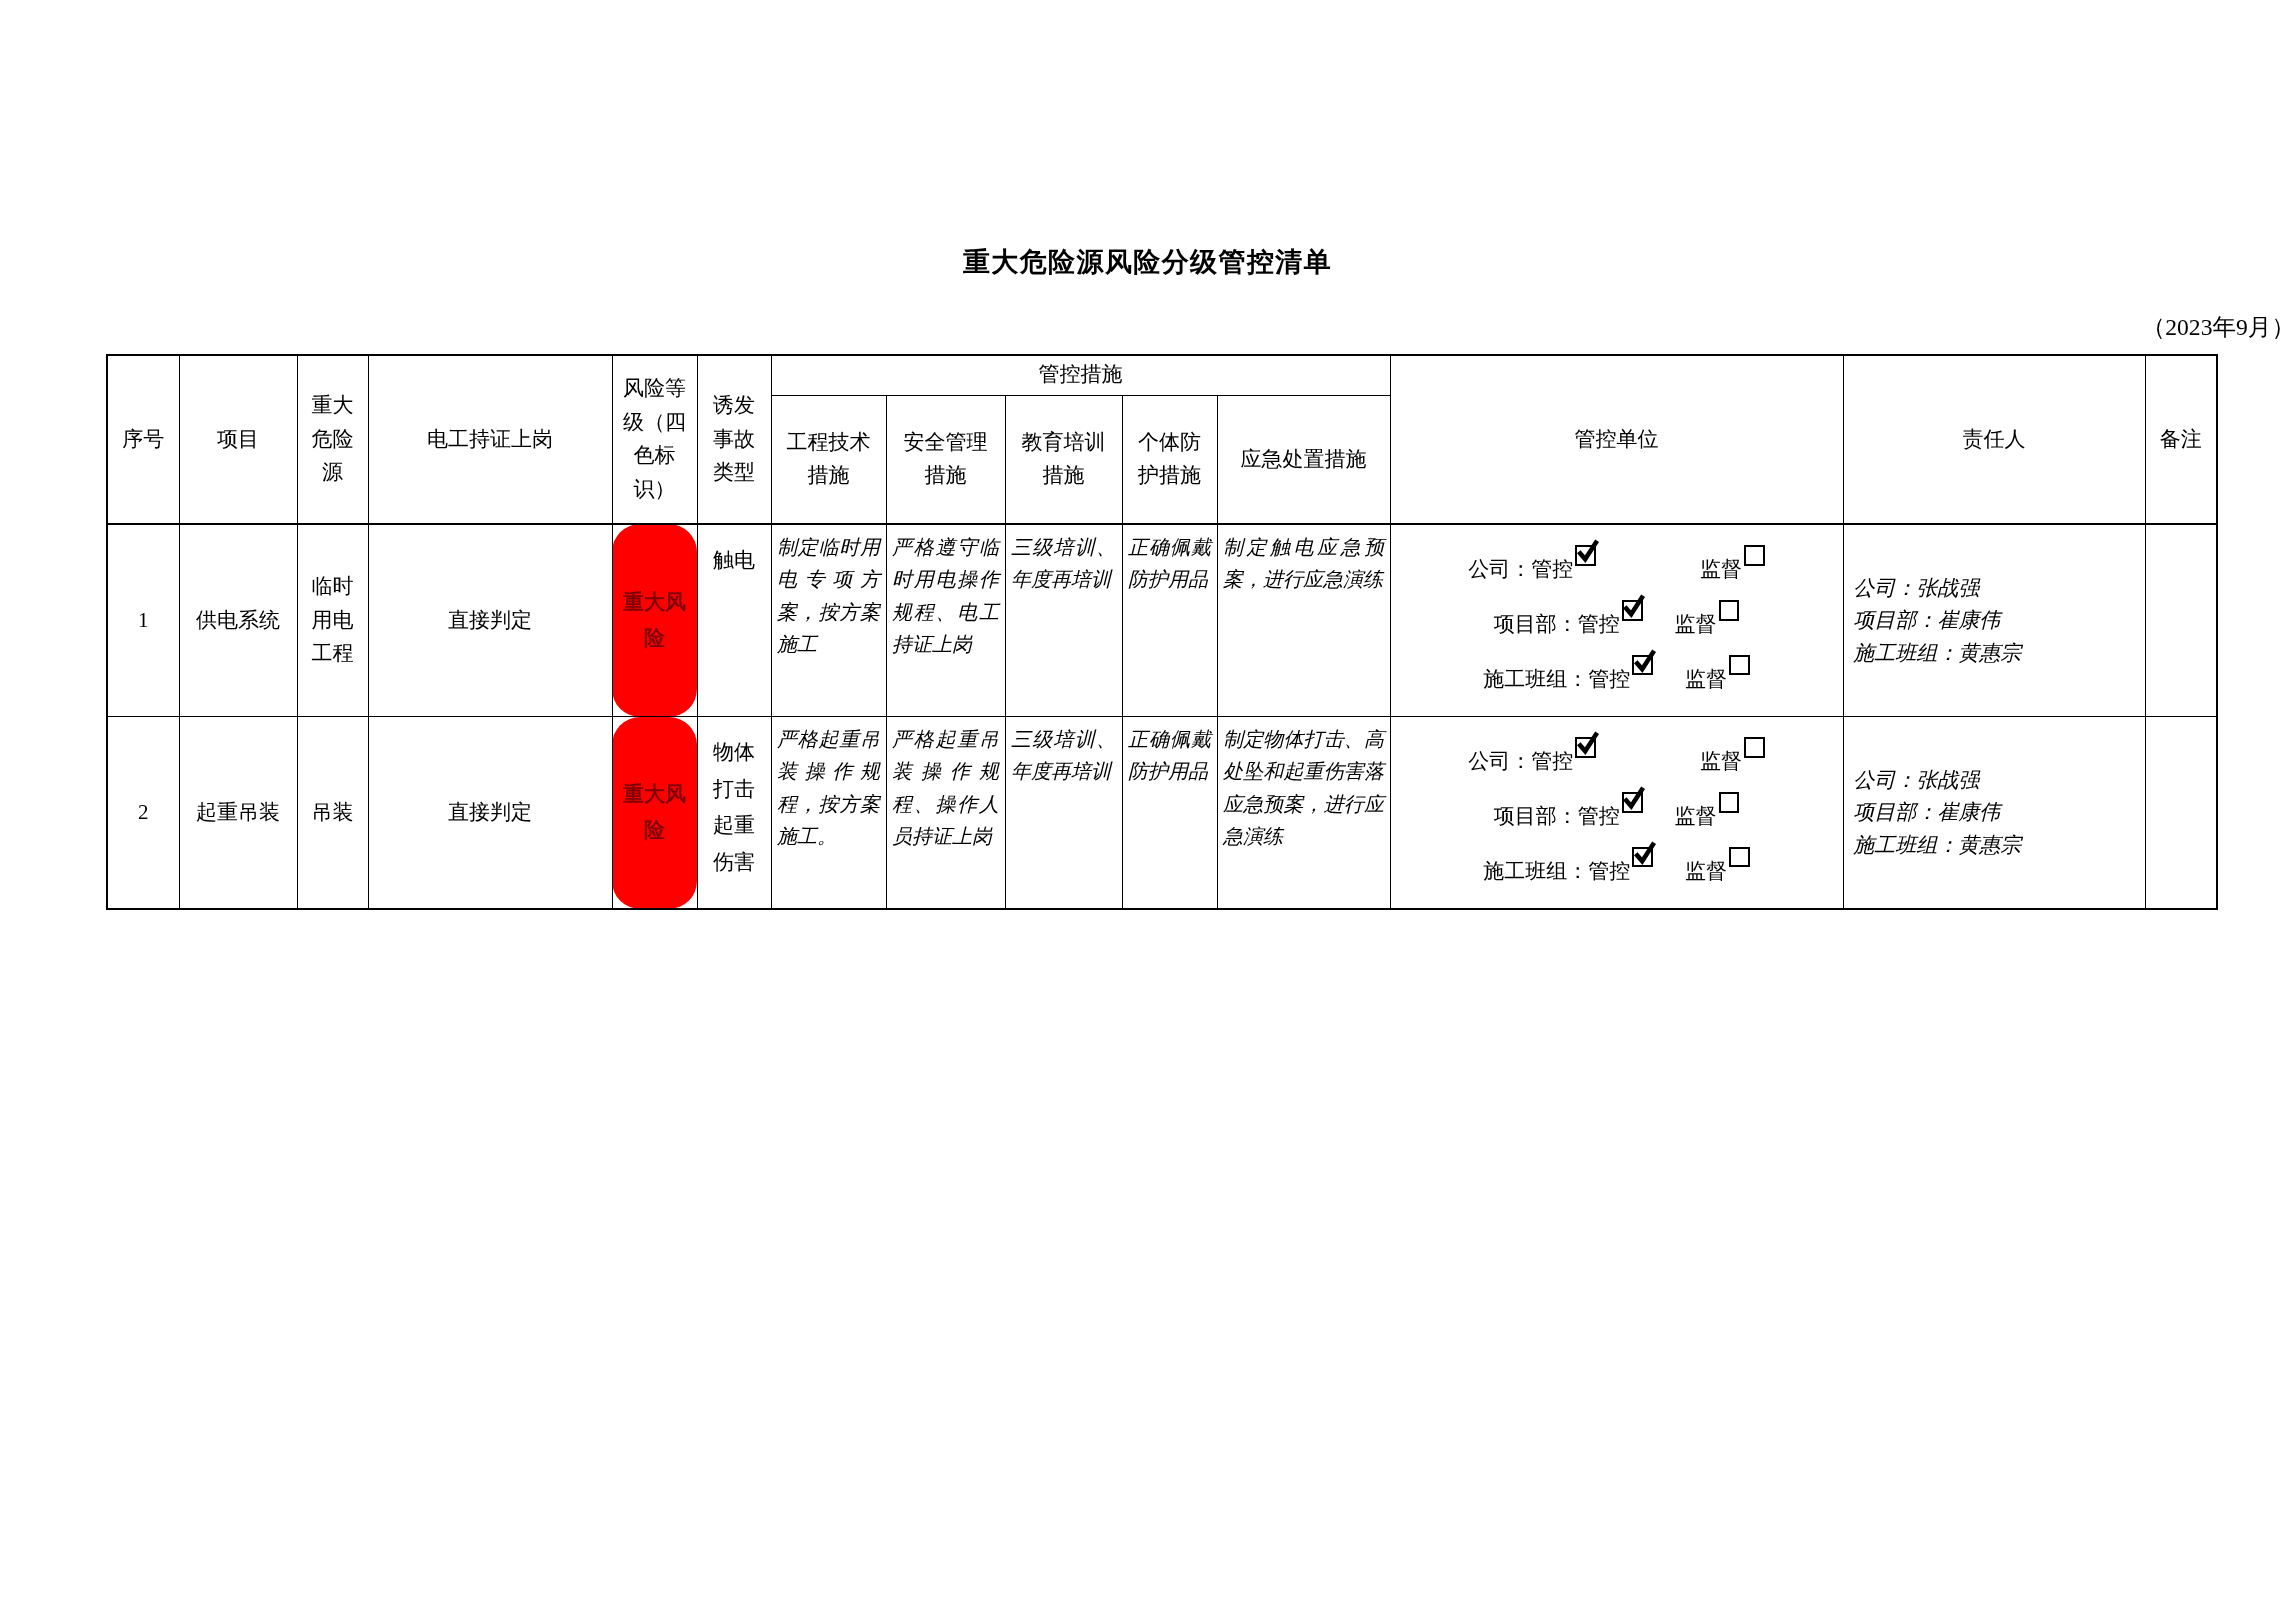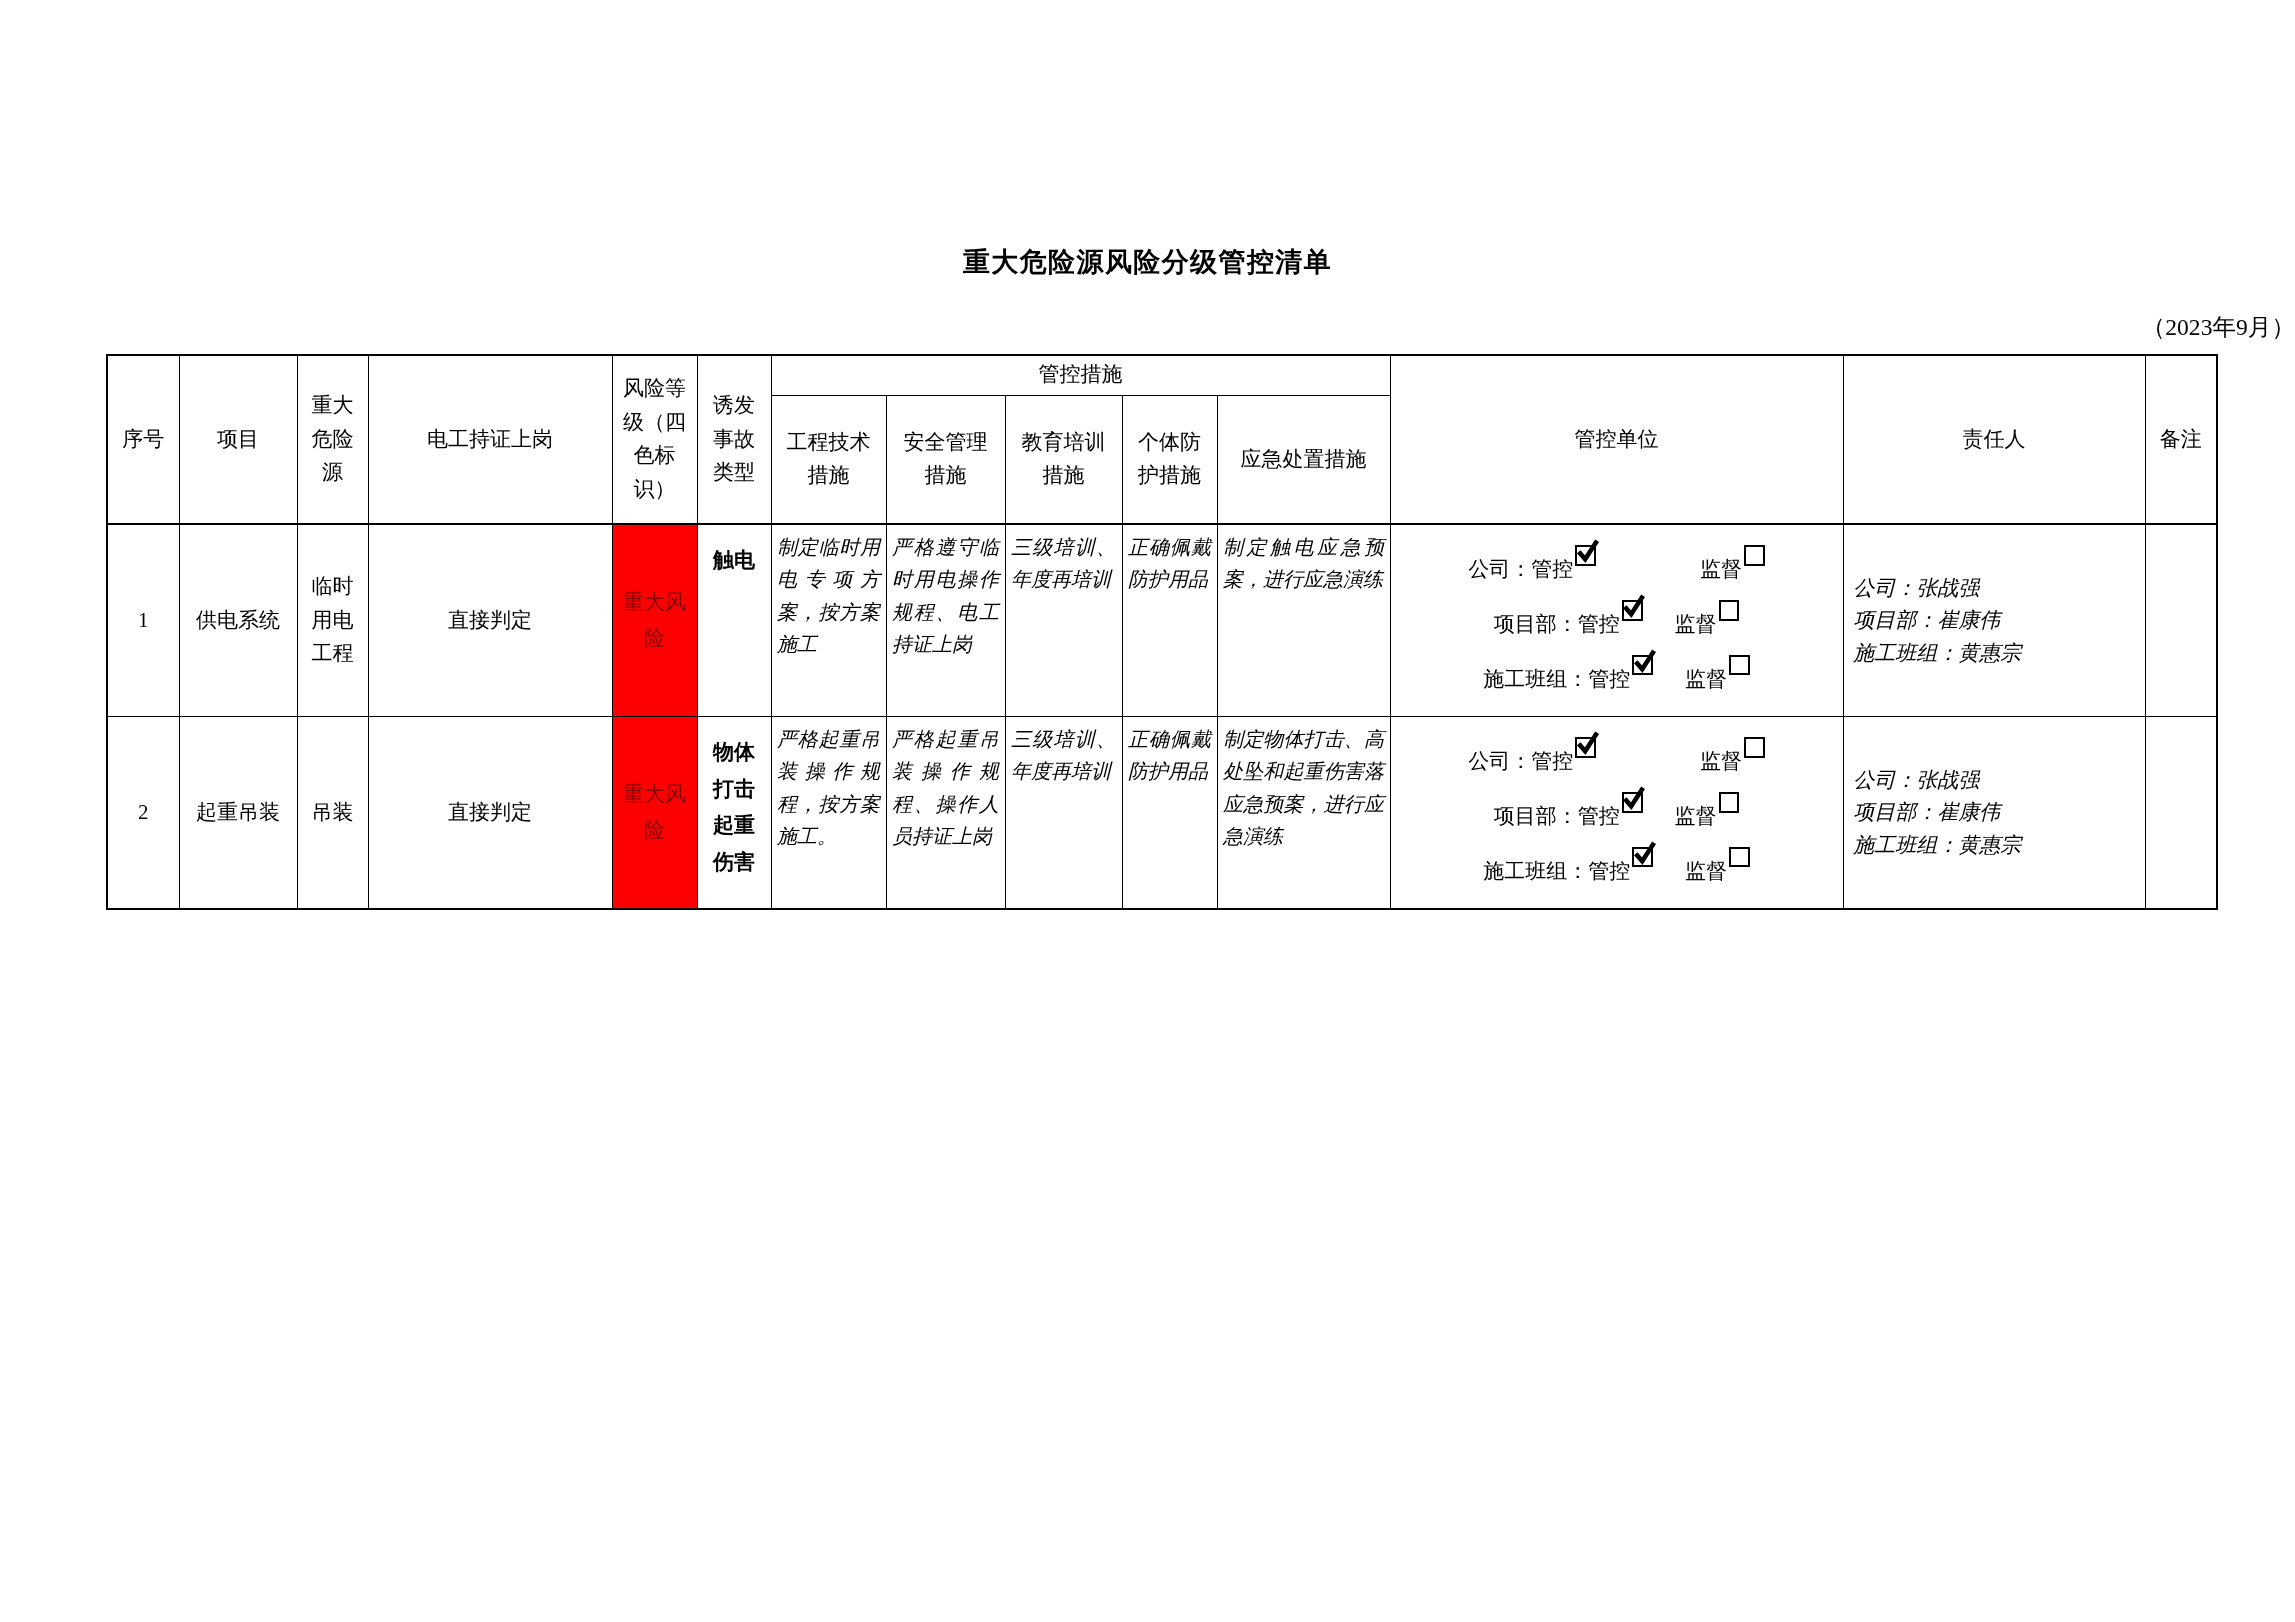--- a/index.html
+++ b/index.html
@@ -31,24 +31,24 @@
   tr.hrow1{height:36px;}
   tr.hrow2{height:129px;}
   tr.brow1{height:171px;}
   tr.brow2{height:180px;}
   .hsep{border-bottom:2.1px solid #000;}
   td.measure{
     vertical-align:top;text-align:justify;text-justify:inter-character;
     padding:5.6px 5.6px;line-height:1.62;font-size:20px;font-style:italic;
   }
   td.accident{
-    vertical-align:top;padding-top:16.7px;line-height:1.75;font-weight:bold;
+    vertical-align:top;padding-top:16.7px;line-height:1.75;
   }
   td.risk{
-    font-weight:normal;line-height:1.7;
+    font-weight:bold;line-height:1.7;border-radius:28px;
   }
   td.units-cell{padding:7px 0;}
   .unit-line{white-space:nowrap;margin:13px 0;text-align:center;}
   .gap-wide{display:inline-block;width:104px;}
   .gap-narrow{display:inline-block;width:32px;}
   .cb{
     display:inline-block;width:16.7px;height:16.7px;border:2.1px solid #000;
     vertical-align:10.4px;margin-left:2.1px;position:relative;background:#fff;
   }
   .cb svg{display:none;position:absolute;left:-1.4px;top:-7px;width:22px;height:23.6px;overflow:visible;}

